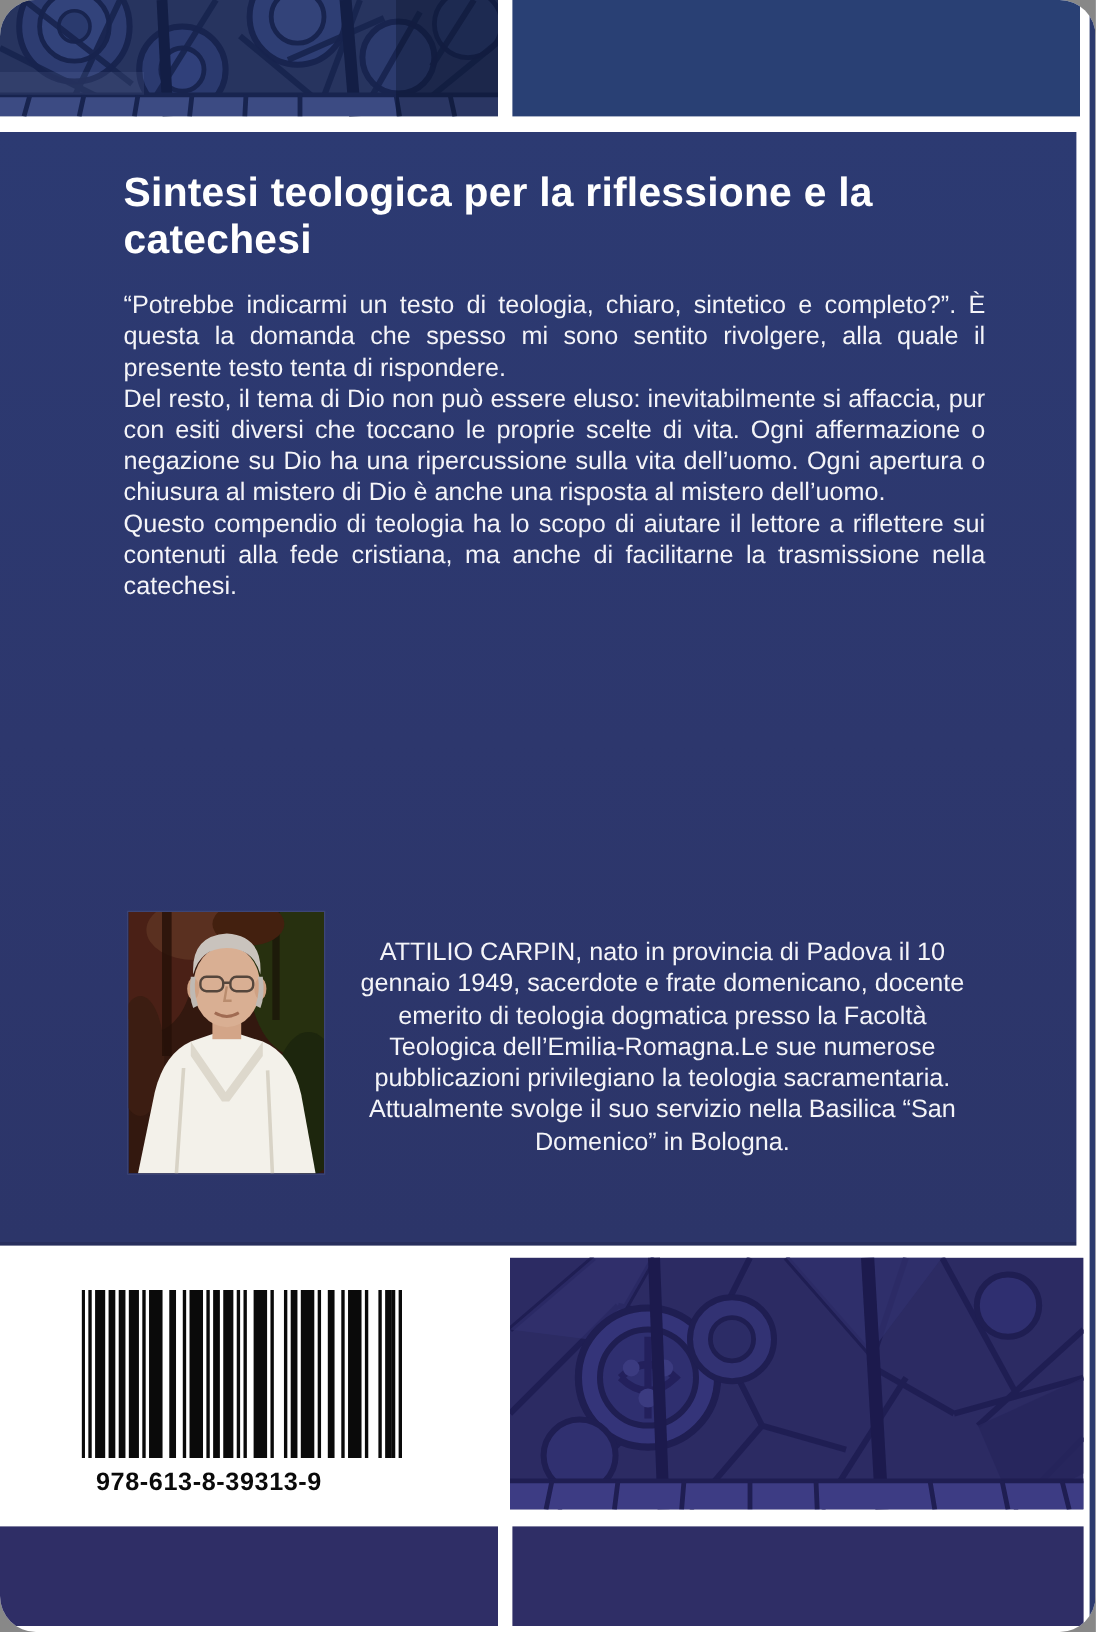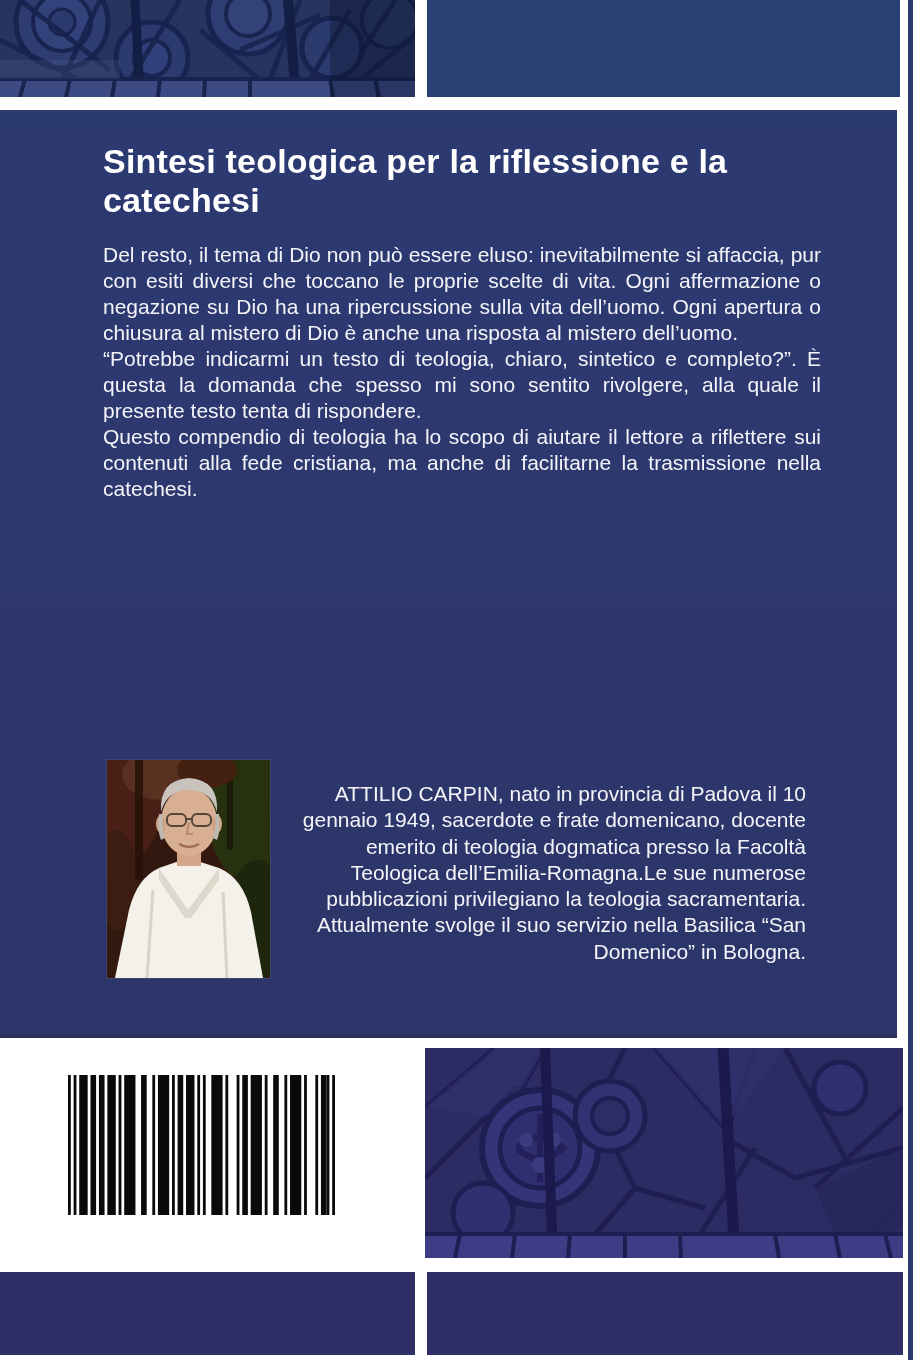--- a/index.html
+++ b/index.html
@@ -1,19 +1,20 @@
 <!DOCTYPE html>
 <html><head>
 <meta charset="utf-8">
 <style>
   html,body{margin:0;padding:0;background:#888;}
   .page{
     position:relative;width:913px;height:1360px;margin:0 auto;
     background:#ffffff;overflow:hidden;
     font-family:"Liberation Sans",sans-serif;
+    border-radius:30px;
   }
   
   .glass-top{position:absolute;left:0;top:0;width:415px;height:97px;}
   .glass-top svg{display:block;width:100%;height:100%;}
   .top-right-panel{position:absolute;left:427px;top:0;width:473px;height:97px;background:#294074;}
   .edge-line{position:absolute;left:908px;top:0;width:5px;height:1360px;background:#2c3a6e;}
   
   .cover-main{
     position:absolute;left:0;top:110px;width:897px;height:928px;
     background:linear-gradient(180deg,#2c3a72 0%,#2d376d 55%,#2c3569 100%);
@@ -36,21 +37,21 @@
   .author-row{
     position:absolute;left:107px;top:650px;display:flex;align-items:flex-start;
   }
   .author-photo{
     width:163px;height:218px;flex:0 0 auto;overflow:hidden;
     box-shadow:0 0 0 1px rgba(255,255,255,0.08);
   }
   .author-photo svg{display:block;width:100%;height:100%;}
   .author-bio{
     margin-left:28px;width:508px;
-    font-size:21px;line-height:26.3px;color:#f4f4f8;text-align:right;
+    font-size:21px;line-height:26.3px;color:#f4f4f8;text-align:center;
   }
   
   .barcode-zone{position:absolute;left:68px;top:1075px;width:280px;}
   .barcode-bars{display:block;width:267px;height:140px;}
   .isbn-text{
     margin-top:9px;padding-left:12px;
     font-size:21px;font-weight:bold;color:#0a0a0a;letter-spacing:0.5px;
   }
   
   .glass-bottom{position:absolute;left:425px;top:1048px;width:478px;height:210px;}
@@ -87,22 +88,22 @@
   </div>
 
   <div class="top-right-panel"></div>
 
   <div class="edge-line"></div>
 
   <div class="cover-main">
     <div class="cover-inner">
       <h1 class="cover-title">Sintesi teologica per la riflessione e la catechesi</h1>
       <div class="cover-body">
+        <p>“Potrebbe indicarmi un testo di teologia, chiaro, sintetico e completo?”. È questa la domanda che spesso mi sono sentito rivolgere, alla quale il presente testo tenta di rispondere.</p>
         <p>Del resto, il tema di Dio non può essere eluso: inevitabilmente si affaccia, pur con esiti diversi che toccano le proprie scelte di vita. Ogni affermazione o negazione su Dio ha una ripercussione sulla vita dell’uomo. Ogni apertura o chiusura al mistero di Dio è anche una risposta al mistero dell’uomo.</p>
-        <p>“Potrebbe indicarmi un testo di teologia, chiaro, sintetico e completo?”. È questa la domanda che spesso mi sono sentito rivolgere, alla quale il presente testo tenta di rispondere.</p>
         <p>Questo compendio di teologia ha lo scopo di aiutare il lettore a riflettere sui contenuti alla fede cristiana, ma anche di facilitarne la trasmissione nella catechesi.</p>
       </div>
     </div>
 
     <div class="author-row">
       <div class="author-photo">
         <svg viewBox="0 0 163 218" preserveAspectRatio="none">
           <rect width="163" height="218" fill="#33180f"></rect>
           <ellipse cx="20" cy="40" rx="35" ry="60" fill="#4a2016"></ellipse>
           <ellipse cx="140" cy="50" rx="40" ry="70" fill="#27300f"></ellipse>
@@ -164,20 +165,21 @@
         <rect x="196.74" y="0" width="2.81" height="140" fill="#0a0a0a"></rect>
         <rect x="205.17" y="0" width="5.62" height="140" fill="#0a0a0a"></rect>
         <rect x="216.41" y="0" width="2.81" height="140" fill="#0a0a0a"></rect>
         <rect x="222.03" y="0" width="11.24" height="140" fill="#0a0a0a"></rect>
         <rect x="236.08" y="0" width="2.81" height="140" fill="#0a0a0a"></rect>
         <rect x="247.33" y="0" width="2.81" height="140" fill="#0a0a0a"></rect>
         <rect x="252.95" y="0" width="5.62" height="140" fill="#0a0a0a"></rect>
         <rect x="258.57" y="0" width="2.81" height="140" fill="#0a0a0a"></rect>
         <rect x="264.19" y="0" width="2.81" height="140" fill="#0a0a0a"></rect>
       </svg>
+    <div class="isbn-text">978-613-8-39313-9</div>
   </div>
 
   <div class="glass-bottom">
     <svg viewBox="0 0 478 210" preserveAspectRatio="none">
       <rect width="478" height="210" fill="#31306c"></rect>
 
       <path d="M0 60 L70 0 M0 130 L90 40 M40 210 L150 90 M120 0 L80 70 M200 0 L170 60 M230 0 L300 80 M260 210 L330 100 M330 0 L300 90 M360 0 L420 110 M478 60 L390 140 M478 150 L420 210 M150 210 L210 140 M210 140 L280 160 M300 90 L370 130 M370 130 L478 100 M90 40 L170 60 M170 60 L210 140" stroke="#232158" stroke-width="5" fill="none" opacity="0.95"></path>
 
       <polygon points="230,0 300,80 360,0" fill="#383879" opacity="0.7"></polygon>
       <polygon points="0,60 70,0 120,0 80,70" fill="#3a3a7e" opacity="0.55"></polygon>

